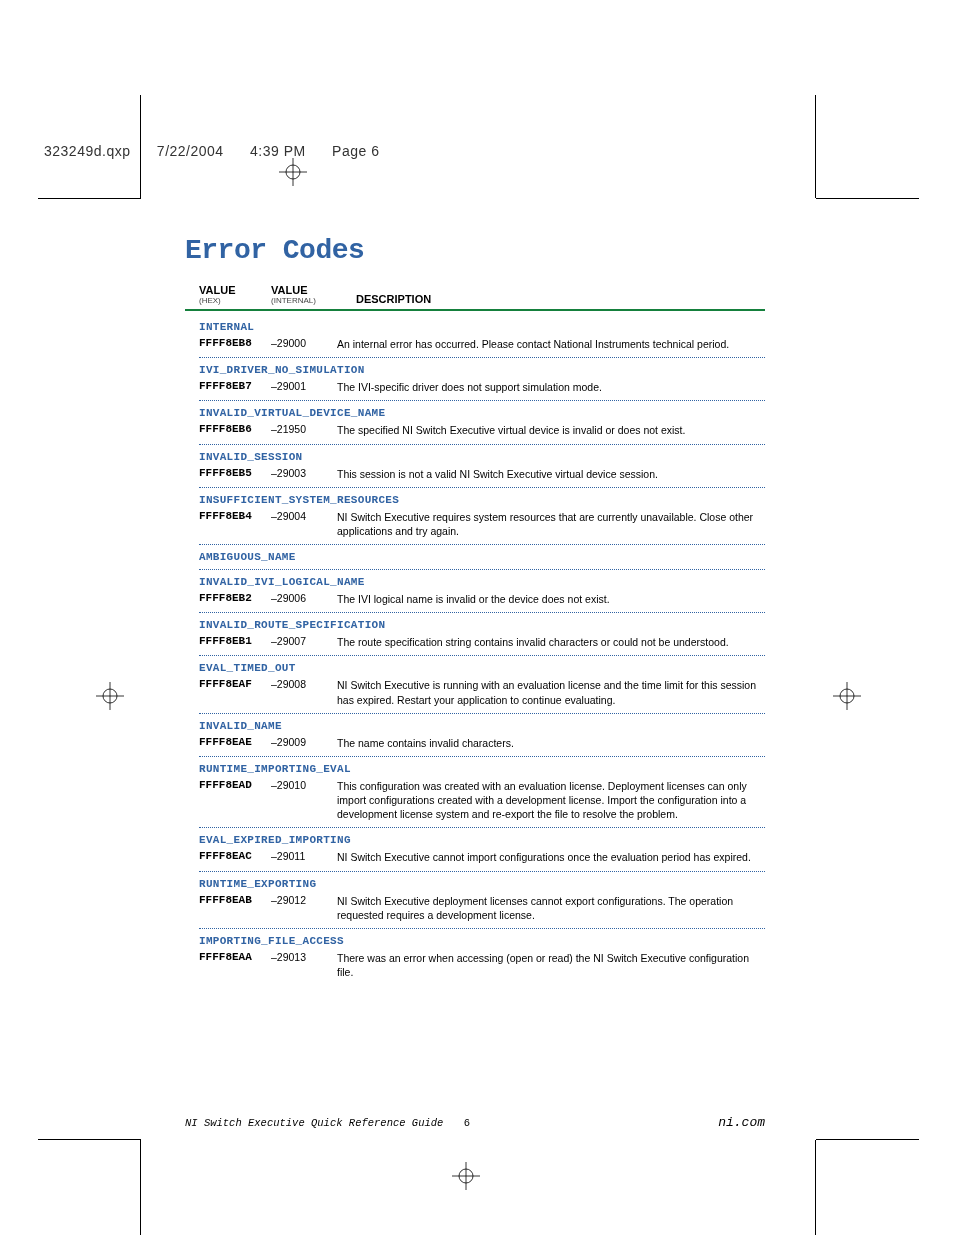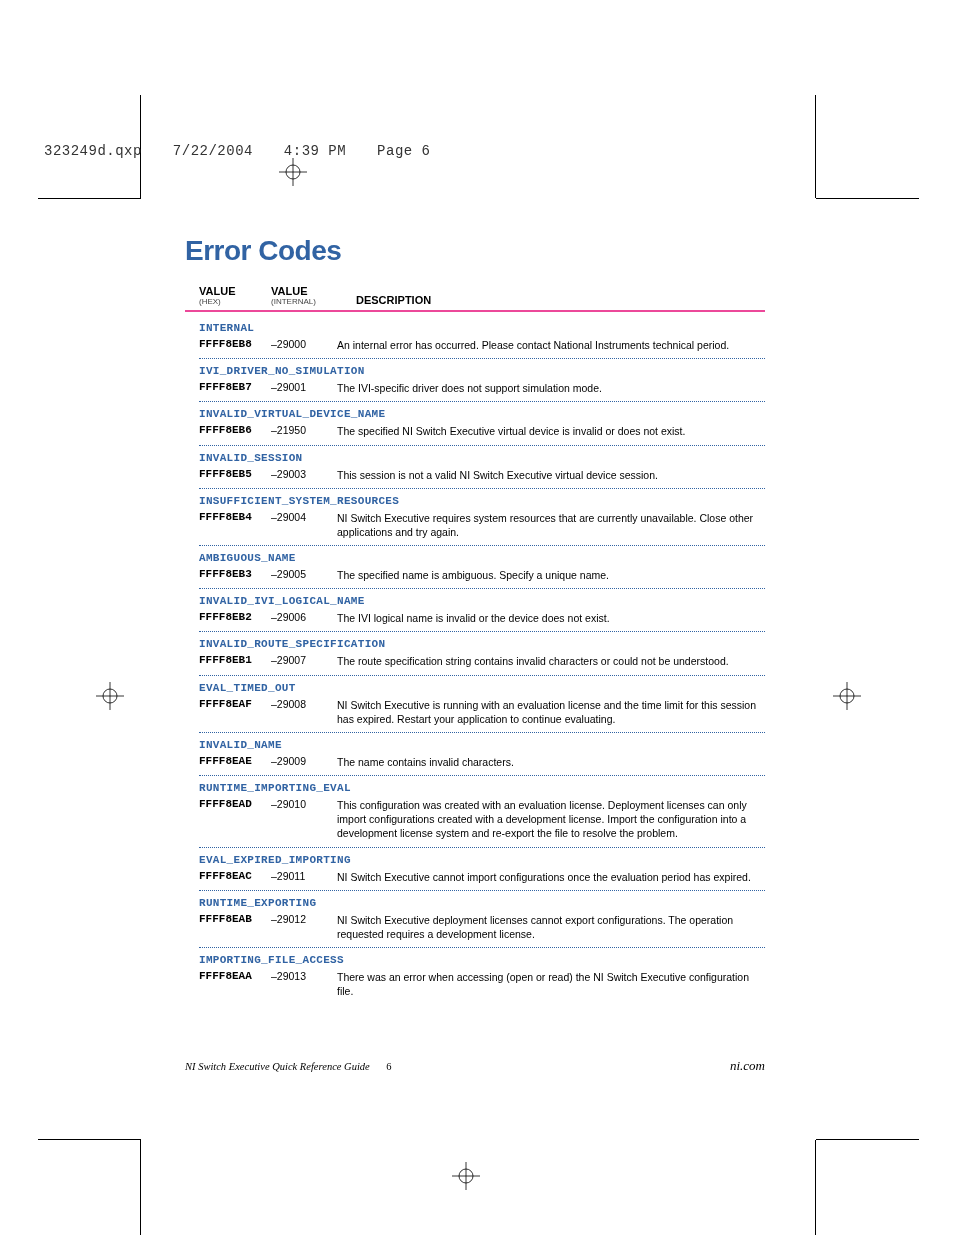--- a/index.html
+++ b/index.html
@@ -36,46 +36,46 @@
   .reg-mark svg { width: 100%; height: 100%; }
   .reg-top { left: 279px; top: 158px; }
   .reg-bot { left: 452px; top: 1162px; }
   .reg-left { left: 96px; top: 682px; }
   .reg-right{ right: 93px; top: 682px; }
 
   .header-line {
     position: absolute;
     left: 44px;
     top: 143px;
-    font-family: Liberation Mono, monospace;
+    font-family: Liberation Sans, sans-serif;
     font-size: 14px;
     color: #333;
     letter-spacing: 0.5px;
     text-align: right;
   }
   .header-line span { margin-right: 22px; }
 
   .content {
     position: absolute;
     left: 185px;
     top: 235px;
     width: 580px;
   }
   .title {
     font-size: 28px;
     font-weight: bold;
     color: #3163a3;
     margin: 0 0 14px 0;
-    font-family: Liberation Sans, sans-serif;
+    font-family: Liberation Mono, monospace;
     letter-spacing: -0.5px;
   }
   .col-headers {
     display: flex;
     align-items: flex-end;
-    border-bottom: 2px solid #ec4899;
+    border-bottom: 2px solid #15803d;
     padding: 4px 0 4px 14px;
   }
   .col-h1, .col-h2, .col-h3 { font-family: Arial, sans-serif; }
   .col-h1 { width: 72px; }
   .col-h2 { width: 66px; }
   .col-h3 { flex: 1; }
   .col-top { font-weight: bold; font-size: 11px; display: block; }
   .col-sub { font-size: 8px; color: #444; display: block; }
   .col-h3 .col-top { font-size: 11px; }
   .col-h3-sub-inline { font-size: 8px; color: #444; }
@@ -119,25 +119,25 @@
   .dotted-sep {
     border: none;
     border-top: 1px dotted #3163a3;
     margin: 6px 0 0 0;
   }
 
   .footer {
     position: absolute;
     left: 185px;
     width: 580px;
-    top: 1058px;
+    top: 1115px;
     display: flex;
     justify-content: space-between;
     align-items: baseline;
-    font-family: Liberation Serif, serif;
+    font-family: Liberation Mono, monospace;
   }
   .footer-left {
     font-style: italic;
     font-size: 10.5px;
   }
   .footer-page {
     font-size: 10.5px;
     margin-left: 6px;
     font-style: normal;
   }
@@ -256,25 +256,20 @@
           <div class="ename">INSUFFICIENT_SYSTEM_RESOURCES</div>
           <div class="erow">
             <div class="ehex">FFFF8EB4</div>
             <div class="edec">–29004</div>
             <div class="edesc">NI Switch Executive requires system resources that are currently unavailable. Close other applications and try again.</div>
           </div>
           <hr class="dotted-sep">
         </div>
         <div class="entry">
           <div class="ename">AMBIGUOUS_NAME</div>
-          <div class="erow">
-            <div class="ehex">FFFF8EB3</div>
-            <div class="edec">–29005</div>
-            <div class="edesc">The specified name is ambiguous. Specify a unique name.</div>
-          </div>
           <hr class="dotted-sep">
         </div>
         <div class="entry">
           <div class="ename">INVALID_IVI_LOGICAL_NAME</div>
           <div class="erow">
             <div class="ehex">FFFF8EB2</div>
             <div class="edec">–29006</div>
             <div class="edesc">The IVI logical name is invalid or the device does not exist.</div>
           </div>
           <hr class="dotted-sep">

